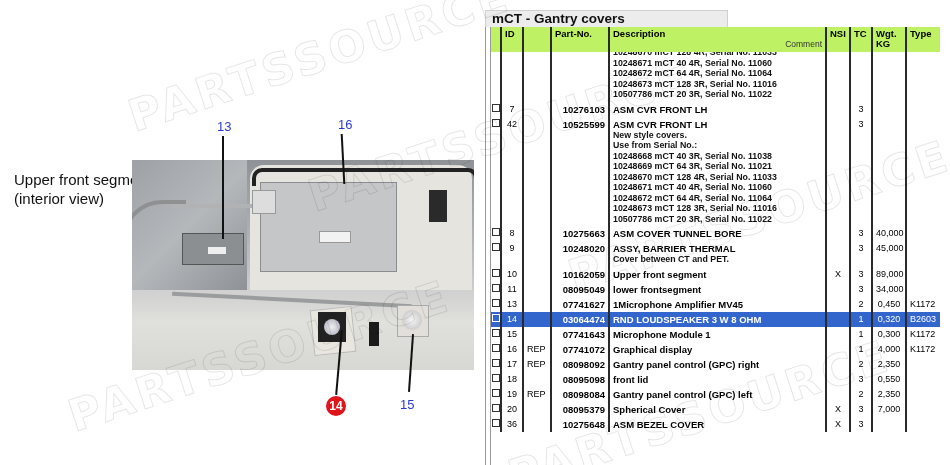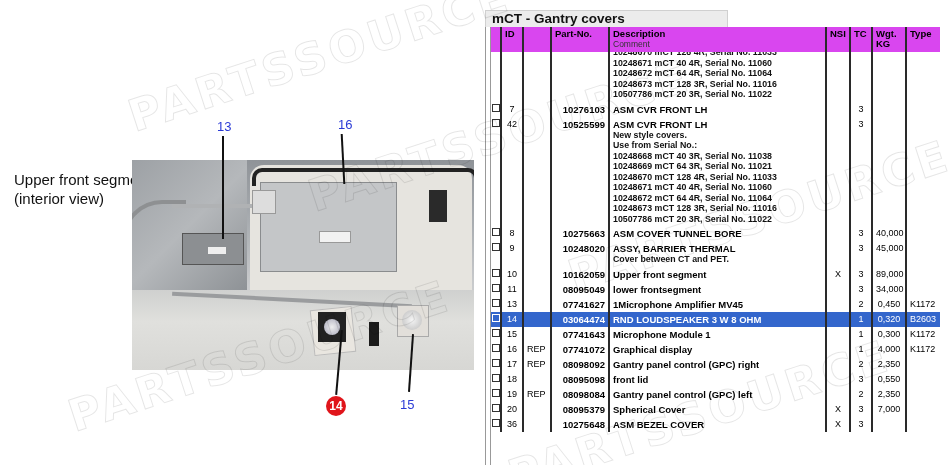--- a/index.html
+++ b/index.html
@@ -116,26 +116,26 @@
   }
   .outer-frame {
     position:absolute; left:0; top:17px; width:4px; height:438px;
     border-left:1px solid #999; border-right:1px solid #999;
   }
   table.parts {
     position:absolute; left:6px; top:17px; border-collapse:collapse;
     font-size:9px; table-layout:fixed; width:439px;
   }
   table.parts th {
-    background:#d946ef; text-align:left; vertical-align:top; font-weight:bold;
+    background:#bef264; text-align:left; vertical-align:top; font-weight:bold;
     font-size:9.5px; padding:2px 3px 1px 3px; height:22px; line-height:10px;
     border-left:2px solid #2a2a2a;
   }
   table.parts th.c-chk { border-left:none; }
-  table.parts th .sub { font-weight:normal; font-size:8.5px; color:#333; display:block; }
+  table.parts th .sub { font-weight:normal; font-size:8.5px; color:#333; display:block;text-align:right; }
   table.parts td {
     padding:0 3px; vertical-align:top; line-height:11px; height:11px;
     border-left:2px solid #2a2a2a; white-space:nowrap;
   }
   table.parts td.c-chk { border-left:none; padding:0 1px; }
   table.parts td.c-desc { font-weight:bold; font-size:9.5px; }
   table.parts td.c-part { font-weight:bold; text-align:right; font-size:9.5px; }
   table.parts td.c-id, table.parts td.c-tc, table.parts td.c-nsi, table.parts td.c-rep { font-size:9px; }
   table.parts td.c-id { text-align:center; }
   table.parts td.c-nsi, table.parts td.c-tc { text-align:center; }

